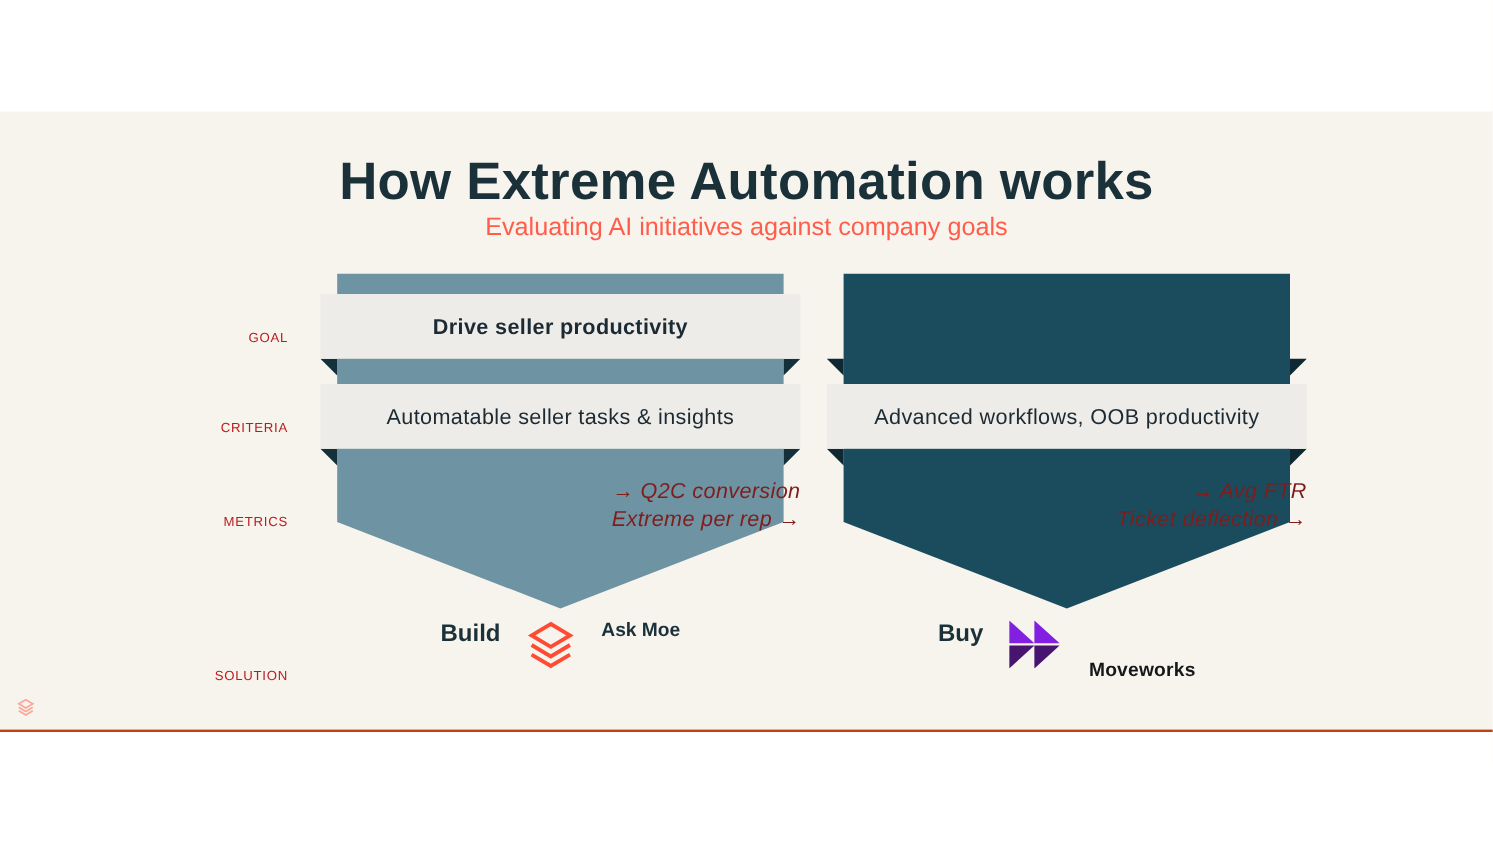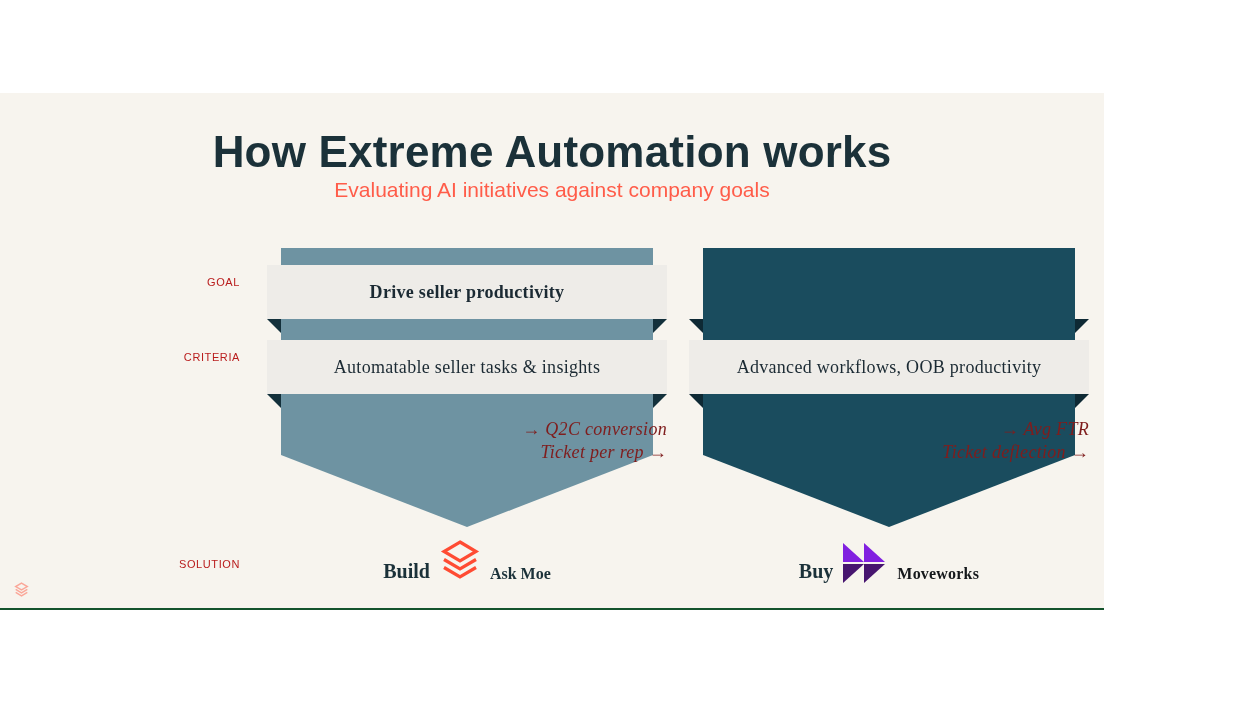--- a/index.html
+++ b/index.html
@@ -8,23 +8,23 @@
     background: #ffffff;
     font-family: "Liberation Sans", "DejaVu Sans", sans-serif;
     position: relative;
     overflow: hidden;
   }
   .page { position: absolute; inset: 0; }
 
   .slide {
     position: absolute;
     left: 0; top: 93px;
-    width: 1104px; height: 517px;
+    width: 1244px; height: 517px;
     background: #f7f4ee;
-    border-bottom: 2px solid #14532d;
+    border-bottom: 2px solid #c2410c;
   }
 
   .slide-title {
     position: absolute;
     left: 0; top: 34px;
     width: 100%;
     text-align: center;
     font-size: 44px;
     line-height: 50px;
     font-weight: 600;
@@ -52,24 +52,23 @@
     color: #b91c1c;
     letter-spacing: 0.6px;
   }
   .row-label.goal     { top: 180px; }
   .row-label.criteria { top: 255px; }
   .row-label.metrics  { top: 333px; }
   .row-label.solution { top: 448px; margin-top: 14px; }
 
   .col {
     position: absolute;
-    top: 155px;
+    top: 135px;
     width: 400px;
     height: 345px;
-    font-family: Liberation Serif, serif;
   }
   .col.left  { left: 267px; }
   .col.right { left: 689px; }
 
   .band-svg { position: absolute; left: 0; top: 0; width: 400px; height: 280px; display: block; }
 
   .bar {
     position: absolute;
     left: 0;
     width: 400px;
@@ -96,23 +95,23 @@
     color: #7f1d1d;
     letter-spacing: 0.3px;
   }
 
   .solution-row {
     position: absolute;
     left: 0; top: 289px;
     width: 400px;
     height: 46px;
     display: flex;
-    align-items: flex-end;
+    align-items: flex-start;
     justify-content: center;
-    gap: 10px;
+    gap: 22px;
   }
   .solution-verb {
     font-size: 20px;
     font-weight: 700;
     color: #1b3139;
   }
   .solution-name {
     font-size: 16px;
     font-weight: 700;
     color: #1b3139;
@@ -133,37 +132,38 @@
 <body>
 
 <div class="page">
   <div class="slide">
 
     <div class="slide-title">How Extreme Automation works</div>
     <div class="slide-subtitle">Evaluating AI initiatives against company goals</div>
 
     <div class="row-label goal">GOAL</div>
     <div class="row-label criteria">CRITERIA</div>
+    <div class="row-label metrics">METRICS</div>
     <div class="row-label solution">SOLUTION</div>
 
     <section class="col left">
       <svg class="band-svg" viewBox="0 0 400 280" xmlns="http://www.w3.org/2000/svg">
         <polygon points="14,0 386,0 386,207 200,279 14,207" fill="#6e93a2"></polygon>
         <polygon points="0,71 14,71 14,85" fill="#13303b"></polygon>
         <polygon points="400,71 386,71 386,85" fill="#13303b"></polygon>
         <polygon points="0,146 14,146 14,160" fill="#13303b"></polygon>
         <polygon points="400,146 386,146 386,160" fill="#13303b"></polygon>
       </svg>
 
       <div class="bar goal">Drive seller productivity</div>
       <div class="bar criteria">Automatable seller tasks &amp; insights</div>
 
       <div class="metrics-block">
         <div>→ Q2C conversion</div>
-        <div>Ticket per rep →</div>
+        <div>Extreme per rep →</div>
       </div>
 
       <div class="solution-row">
         <span class="solution-verb">Build</span>
         <span class="logo">
           <svg width="40" height="44" viewBox="0 0 40 44" xmlns="http://www.w3.org/2000/svg" fill="none" stroke="#ff4b33" stroke-width="3.2" stroke-linejoin="miter">
             <path d="M20 3 L36 12.5 L20 22 L4 12.5 Z"></path>
             <path d="M4 20.5 L20 30 L36 20.5"></path>
             <path d="M4 28.5 L20 38 L36 28.5"></path>
           </svg>

